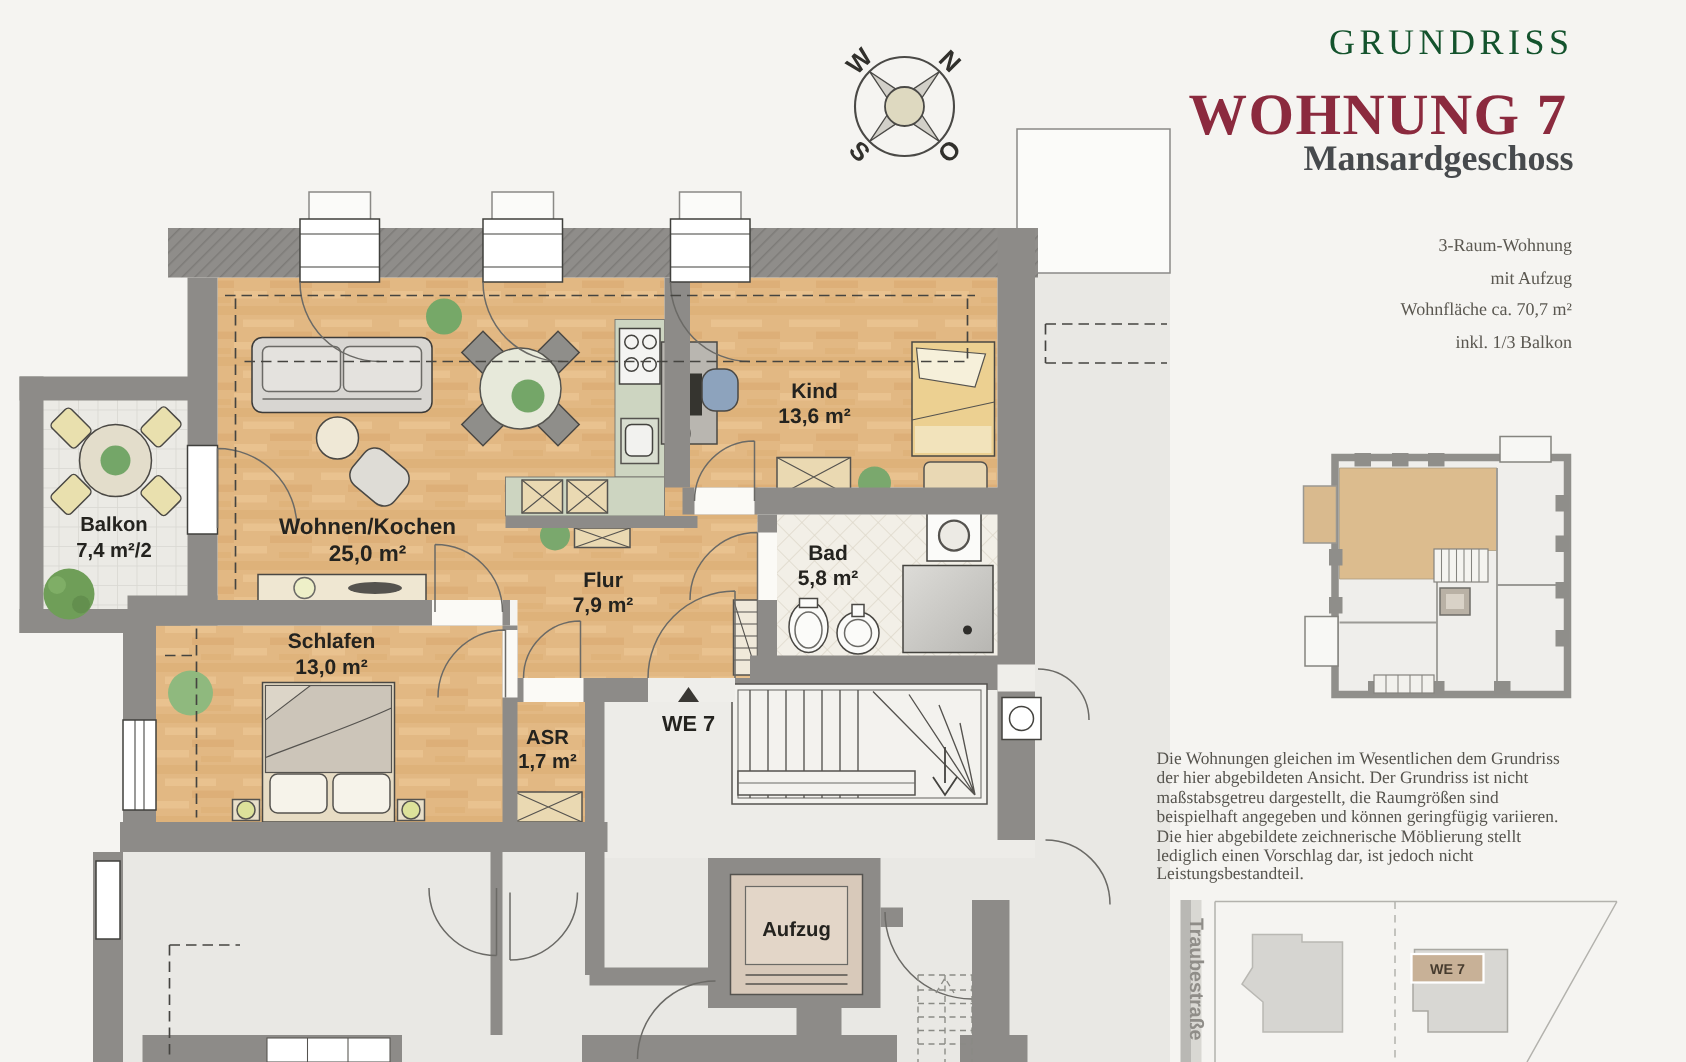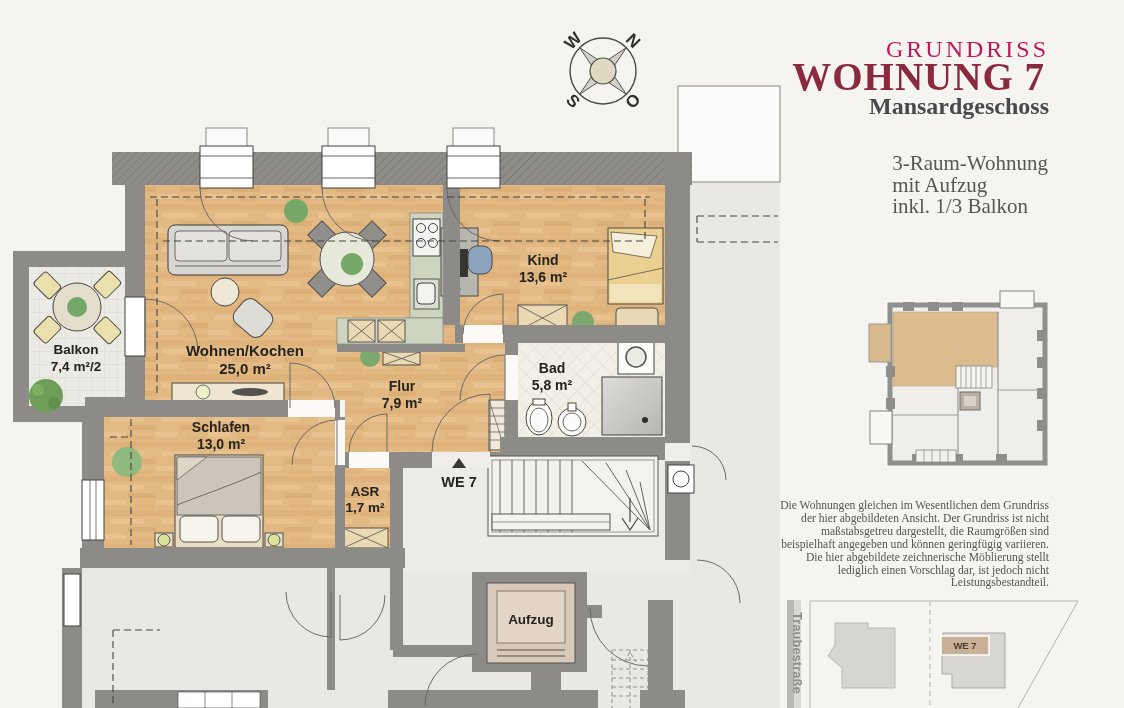--- a/index.html
+++ b/index.html
@@ -1,24 +1,24 @@
 <!DOCTYPE html>
 <html><head>
 <meta charset="utf-8">
 <style>
   html,body{margin:0;padding:0;background:#f5f4f1;}
   .page{position:relative;width:1124px;height:708px;background:#f5f4f1;overflow:hidden;
         font-family:"Liberation Serif", serif;}
   .page svg{position:absolute;left:0;top:0;}
-  .eyebrow{position:absolute;right:75px;top:36px;font-size:24px;letter-spacing:3px;color:#be185d;}
+  .eyebrow{position:absolute;right:75px;top:16px;font-size:24px;letter-spacing:3px;color:#14532d;}
   .title{position:absolute;right:75px;top:50px;font-size:39px;font-weight:bold;color:#8b2a3e;letter-spacing:1px;margin:4px;}
   .subtitle{position:absolute;right:75px;top:93px;font-size:24px;font-weight:bold;color:#474a4d;text-align:right;}
-  .details{position:absolute;right:76px;top:153px;font-size:21px;line-height:21.5px;color:#5a5750;}
+  .details{position:absolute;right:76px;top:153px;font-size:12px;line-height:21.5px;color:#5a5750;text-align:right;}
   .disclaimer{position:absolute;right:75px;top:500px;width:278px;font-size:11.6px;line-height:12.9px;
-              color:#56544e;text-align:right;}
+              color:#56544e;text-align:left;}
   .plan-label{font-family:"Liberation Sans", sans-serif;font-weight:bold;fill:#24231f;}
 </style>
 </head>
 <body>
 
 <div class="page">
 
 <svg width="1124" height="708" viewBox="0 0 1124 708">
 <defs>
   <pattern id="wood" width="52" height="34" patternUnits="userSpaceOnUse">
@@ -362,17 +362,18 @@
   <text x="965" y="649" text-anchor="middle" font-family="Liberation Sans, sans-serif" font-weight="bold" font-size="9.5" fill="#463b2e">WE 7</text>
 </g>
 </svg>
 
 <div class="eyebrow">GRUNDRISS</div>
 <h1 class="title">WOHNUNG 7</h1>
 <div class="subtitle">Mansardgeschoss</div>
 <div class="details">
   <div>3-Raum-Wohnung</div>
   <div>mit Aufzug</div>
+  <div>Wohnfläche ca. 70,7 m²</div>
   <div>inkl. 1/3 Balkon</div>
 </div>
 <div class="disclaimer">Die Wohnungen gleichen im Wesentlichen dem Grundriss der hier abgebildeten Ansicht. Der Grundriss ist nicht maßstabsgetreu dargestellt, die Raumgrößen sind beispielhaft angegeben und können geringfügig variieren. Die hier abgebildete zeichnerische Möblierung stellt lediglich einen Vorschlag dar, ist jedoch nicht Leistungsbestandteil.</div>
 
 </div>
 
 </body></html>

